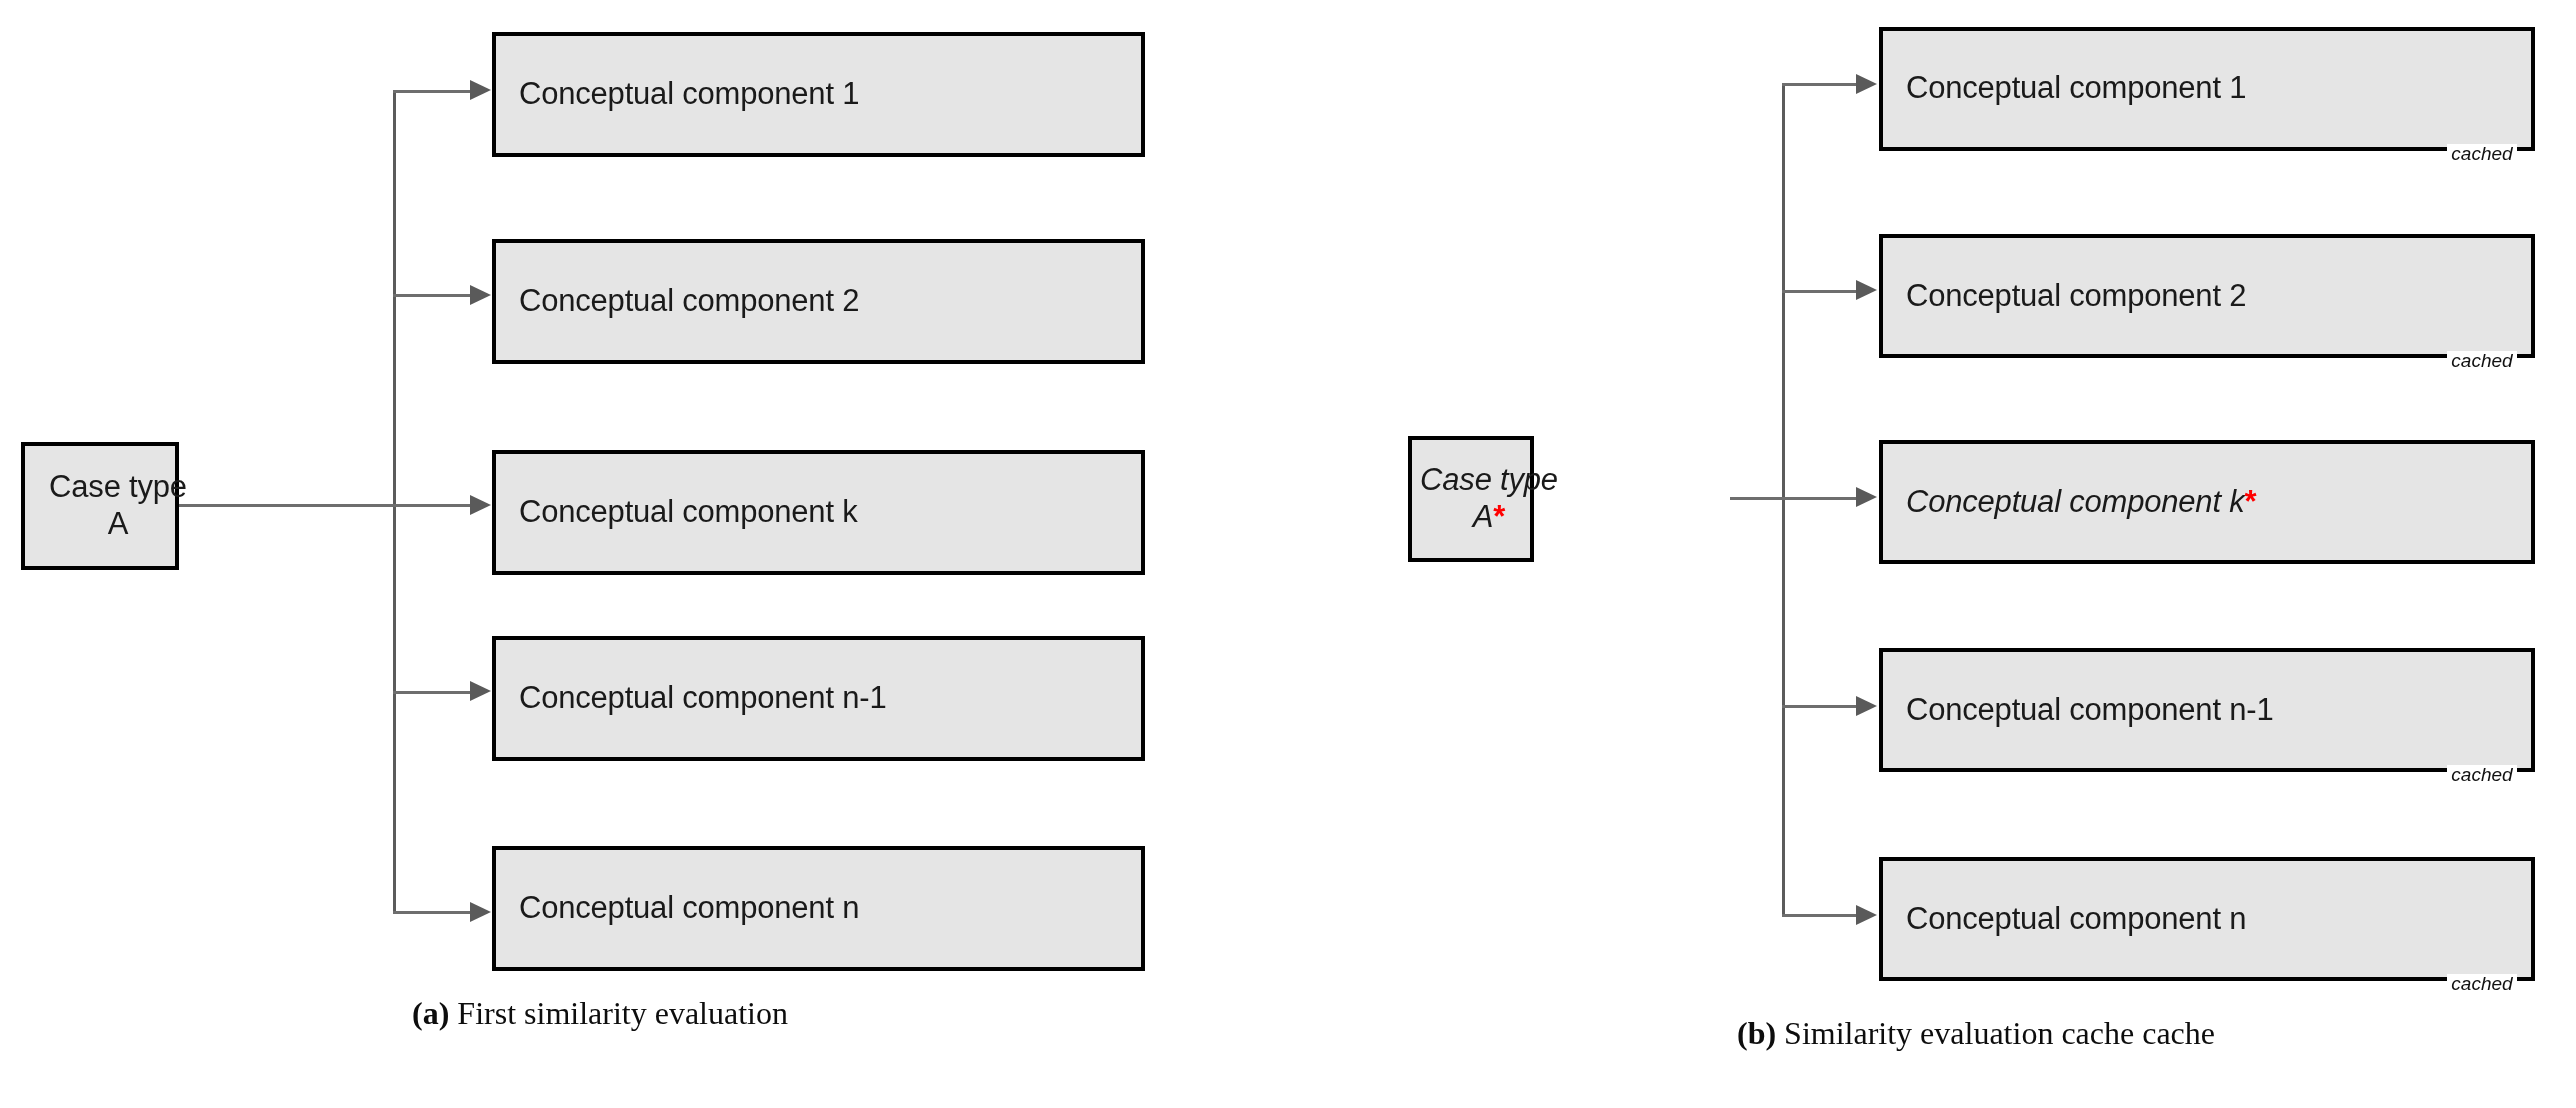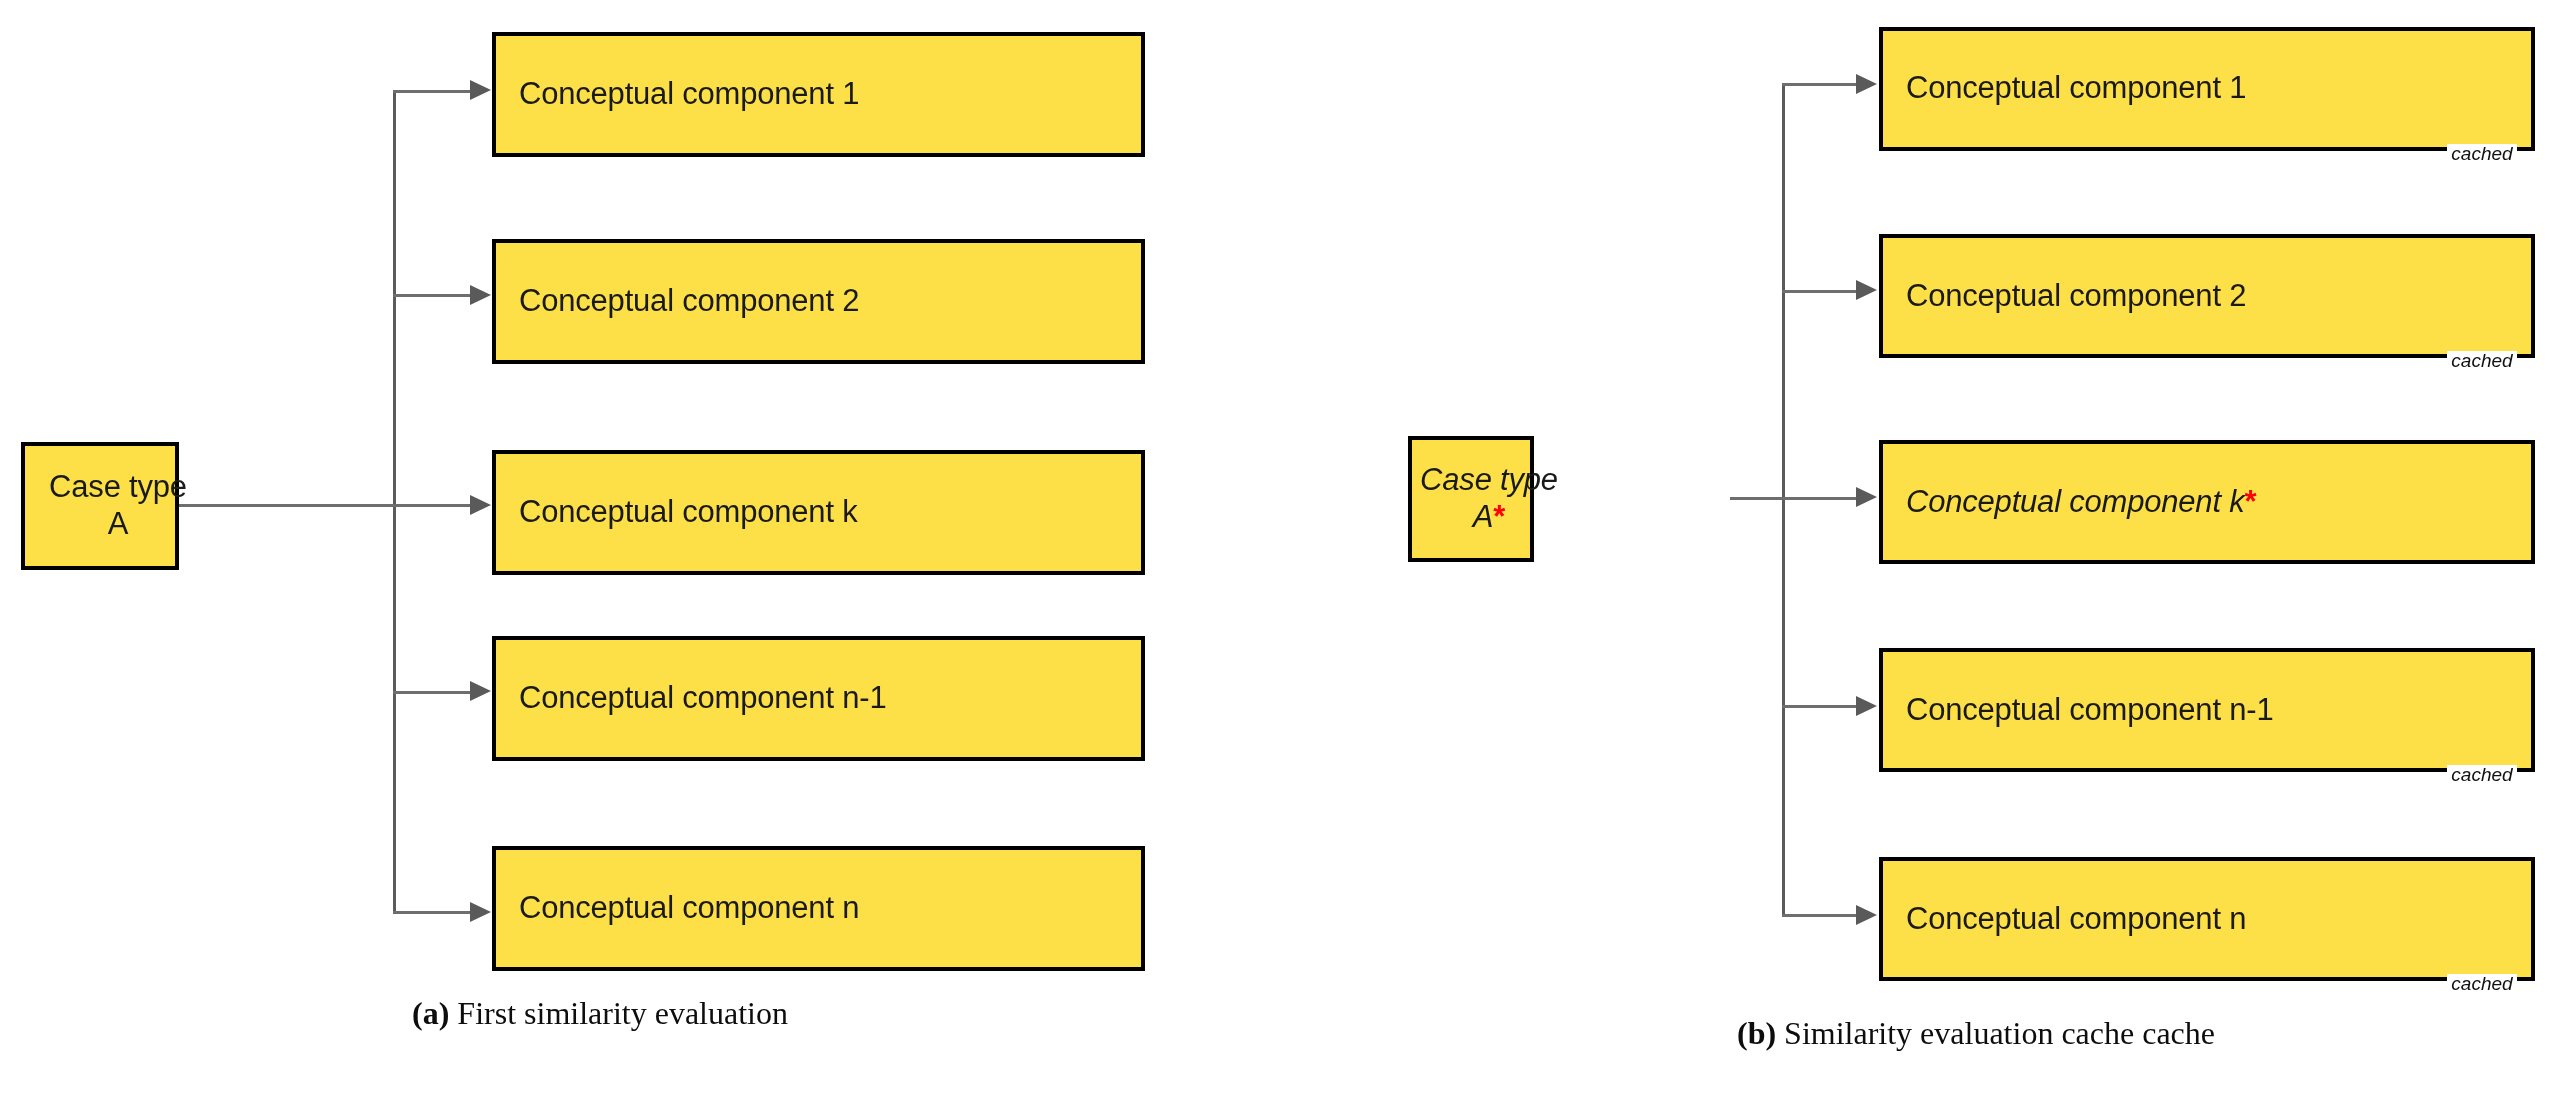--- a/index.html
+++ b/index.html
@@ -26,21 +26,21 @@
     top: 0;
     height: 1108px;
   }
   #panel-a { left: 0px;    width: 1288px; }
   #panel-b { left: 1288px; width: 1288px; }
 
   
   .node {
     position: absolute;
     box-sizing: border-box;
-    background: #fde047;
+    background: #e5e5e5;
     border: 4.4px solid #000000;
     display: flex;
     align-items: center;
   }
   .node-label {
     font-size: 31px;
     color: #1a1a1a;
     white-space: nowrap;
     line-height: 1.18;
     letter-spacing: -0.2px;

